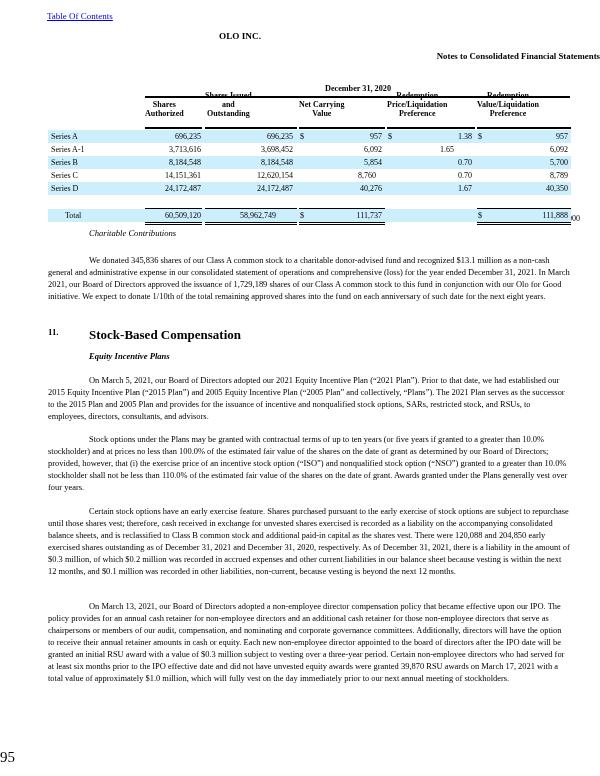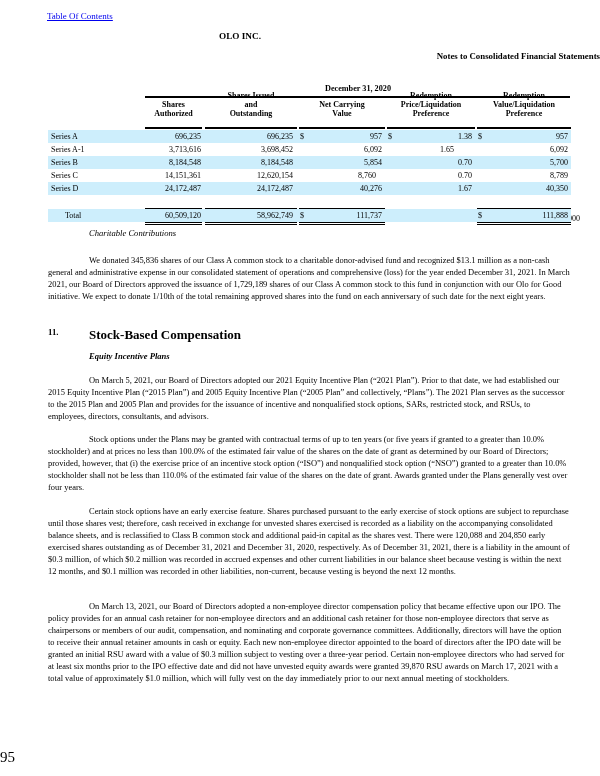--- a/index.html
+++ b/index.html
@@ -22,21 +22,21 @@
   }
   
   .tbl { position: absolute; left: 48px; top: 84px; width: 523px; }
   .date-head {
     position: absolute; left: 98px; width: 424px; top: 0; text-align: center;
     font-weight: bold; font-size: 8.2px;
   }
   .date-rule { position: absolute; left: 97px; width: 425px; top: 12px; height: 1.5px; background: #000; }
   .colhead {
     position: absolute; top: 15px; height: 19px; font-weight: bold; font-size: 8px;
-    text-align: center; line-height: 9px; display: flex; align-items: flex-end; justify-content: center;
+    text-align: center; line-height: 9px; display: flex; align-items: flex-end; justify-content: flex-start;
   }
   .colhead span { display: block; }
   .colrule { position: absolute; top: 43px; height: 1.5px; background: #000; }
   .row {
     position: absolute; left: 0; width: 523px; height: 13px; line-height: 13px; font-size: 8px;
   }
   .row.shade { background: #cdeefc; }
   .row .label { position: absolute; left: 3px; }
   .row .total-label { position: absolute; left: 17px; }
   .cell { position: absolute; text-align: right; }
@@ -161,21 +161,21 @@
   </div>
 
   <div class="underline-single" style="left:97px;width:57px;top:124px;"></div>
   <div class="underline-single" style="left:157px;width:92px;top:124px;"></div>
   <div class="underline-single" style="left:251px;width:86px;top:124px;"></div>
   <div class="underline-single" style="left:429px;width:94px;top:124px;"></div>
 
   <div class="row shade" style="top:125px;">
     <span class="total-label">Total</span>
     <span class="cell" style="right:370px;">60,509,120</span>
-    <span class="cell" style="right:278px;">58,962,749</span>
+    <span class="cell" style="right:295px;">58,962,749</span>
     <span class="dollar" style="left:252px;">$</span>
     <span class="cell" style="right:189px;">111,737</span>
     <span class="cell" style="right:99px;"></span>
     <span class="dollar" style="left:430px;">$</span>
     <span class="cell" style="right:3px;">111,888</span>
   </div>
   <div class="underline-double" style="left:97px;width:57px;top:138px;"></div>
   <div class="underline-double" style="left:157px;width:92px;top:138px;"></div>
   <div class="underline-double" style="left:251px;width:86px;top:138px;"></div>
   <div class="underline-double" style="left:429px;width:94px;top:138px;"></div>

